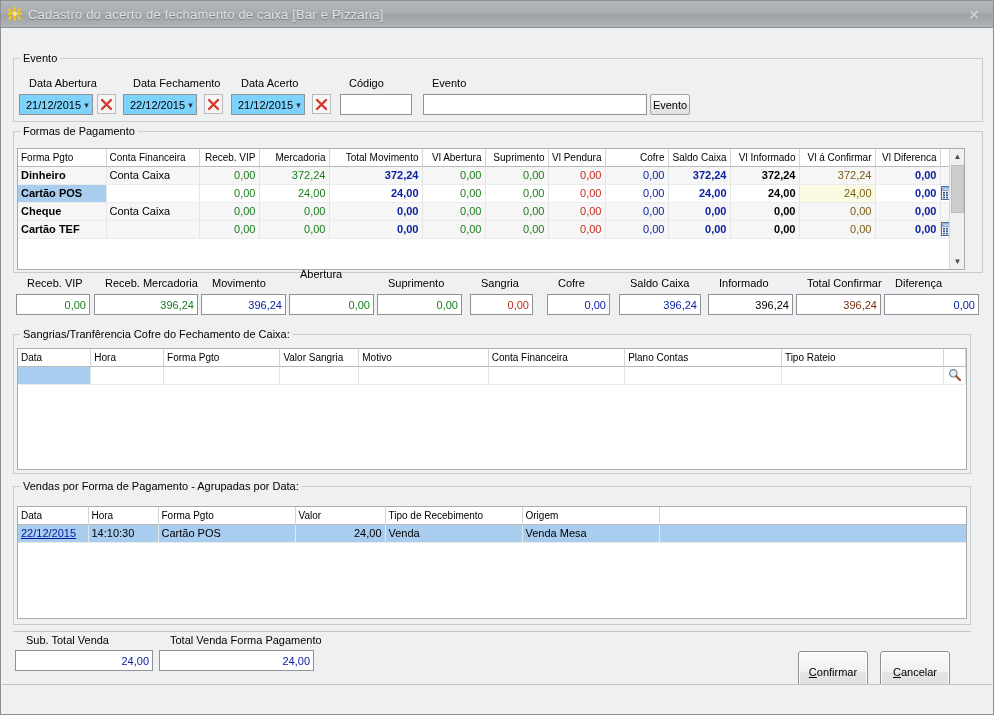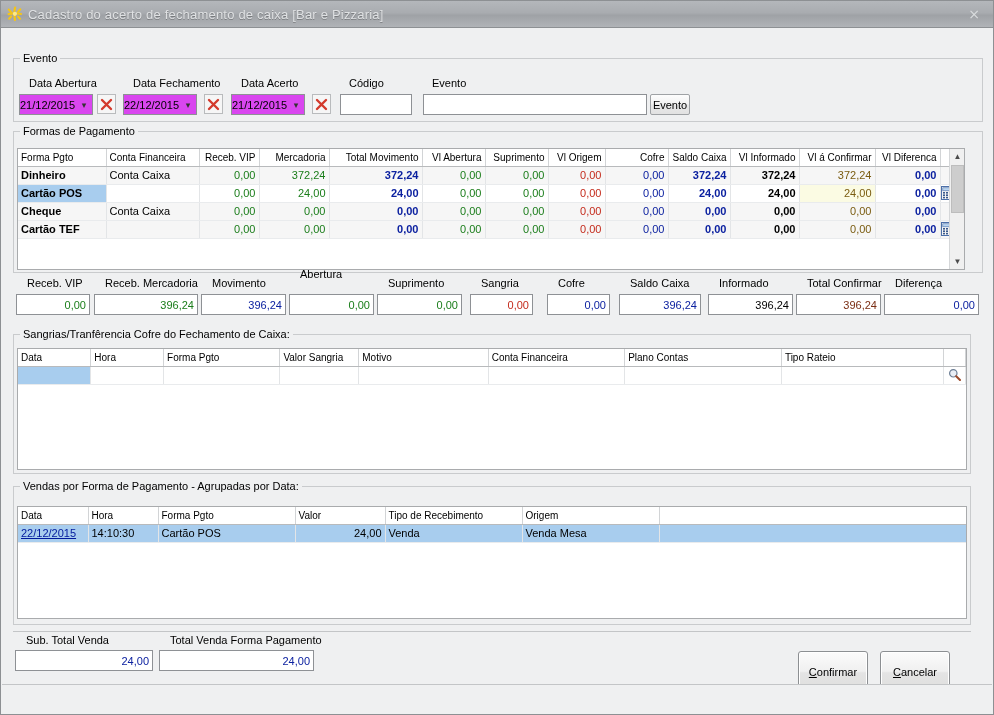--- a/index.html
+++ b/index.html
@@ -63,23 +63,23 @@
   .group>.legend{
     position:absolute;top:-7px;left:6px;
     background:#eff0f1;padding:0 3px;
     font-size:11px;color:#000;white-space:nowrap;
   }
 
   
   .fieldlabel{position:absolute;font-size:11px;color:#000;white-space:nowrap;margin-left:8px;}
   .combo{
     position:absolute;height:21px;box-sizing:border-box;
-    border:1px solid #8e9195;background:#d946ef;
+    border:1px solid #8e9195;background:#7dd3fc;
     display:flex;align-items:center;
-    font-size:11px;padding-left:0;
+    font-size:11px;padding-left:6px;
   }
   .combo .cval{flex:1 1 auto;}
   .combo .carrow{
     width:16px;height:19px;display:flex;align-items:center;justify-content:center;
     color:#333;font-size:9px;
   }
   .xbtn{
     position:absolute;width:19px;height:20px;box-sizing:border-box;
     border:1px solid #b9bbbd;background:#f6f6f6;
     display:flex;align-items:center;justify-content:center;
@@ -269,21 +269,21 @@
           </colgroup>
           <thead>
               <tr id="fp-head">
                 <th>Forma Pgto</th>
                 <th>Conta Financeira</th>
                 <th class="num">Receb. VIP</th>
                 <th class="num">Mercadoria</th>
                 <th class="num">Total Movimento</th>
                 <th class="num">Vl Abertura</th>
                 <th class="num">Suprimento</th>
-                <th class="num">Vl Origem</th>
+                <th class="num">Vl Pendura</th>
                 <th class="num">Cofre</th>
                 <th class="num">Saldo Caixa</th>
                 <th class="num">Vl Informado</th>
                 <th class="num">Vl á Confirmar</th>
                 <th class="num">Vl Diferenca</th>
                 <th></th>
               </tr>
             </thead>
           <tbody id="fp-body">
               <tr class="alt">

